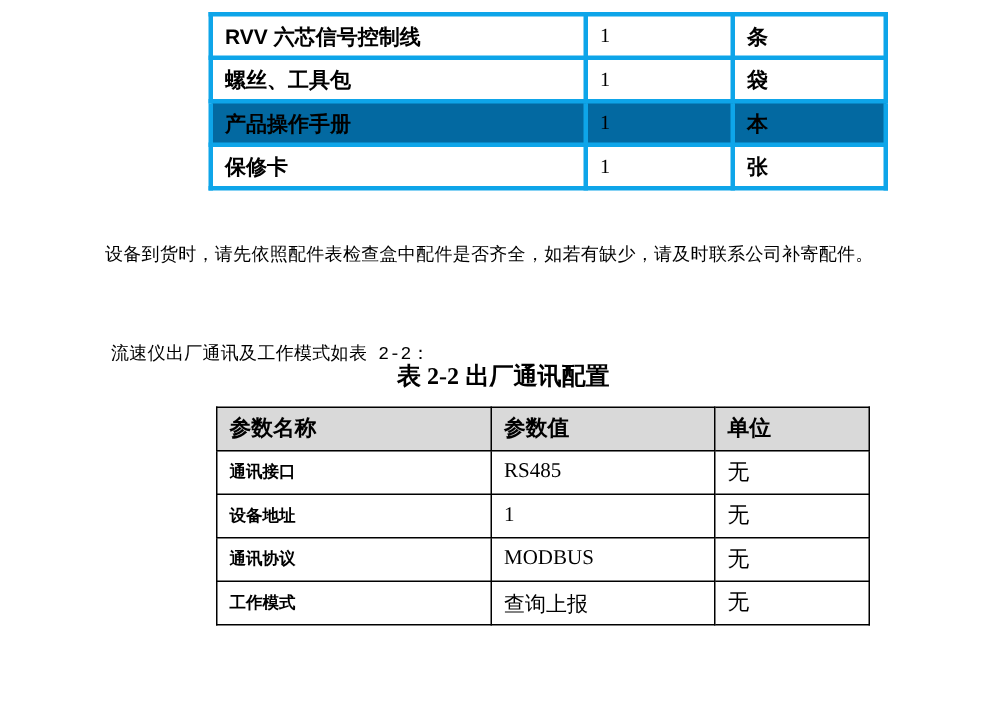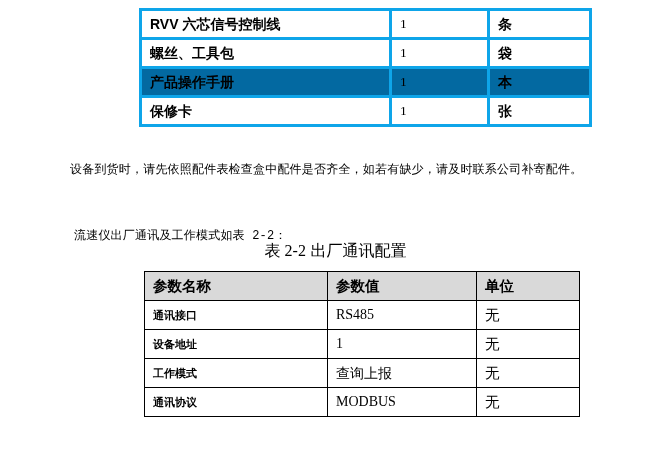--- a/index.html
+++ b/index.html
@@ -82,21 +82,21 @@
   }
 
   
   .table-caption {
     position: absolute;
     left: 0;
     top: 241px;
     width: 671px;
     text-align: center;
     font-size: 16px;
-    font-weight: normal;
+    font-weight: bold;
     font-family: "Liberation Sans", "DejaVu Sans", sans-serif;
   }
   .table-caption .cap-num {
     font-family: "Liberation Serif", "DejaVu Serif", serif;
   }
 
   
   .table-cfg {
     position: absolute;
     left: 144px;
@@ -189,25 +189,25 @@
         <td class="k-cell">通讯接口</td>
         <td class="v-cell">RS485</td>
         <td class="u-cell">无</td>
       </tr>
       <tr>
         <td class="k-cell">设备地址</td>
         <td class="v-cell">1</td>
         <td class="u-cell">无</td>
       </tr>
       <tr>
+        <td class="k-cell">通讯协议</td>
+        <td class="v-cell">MODBUS</td>
+        <td class="u-cell">无</td>
+      </tr>
+      <tr>
         <td class="k-cell">工作模式</td>
         <td class="v-cell-cn">查询上报</td>
         <td class="u-cell">无</td>
       </tr>
-      <tr>
-        <td class="k-cell">通讯协议</td>
-        <td class="v-cell">MODBUS</td>
-        <td class="u-cell">无</td>
-      </tr>
     </tbody>
   </table>
 
 </div>
 
 </body></html>

